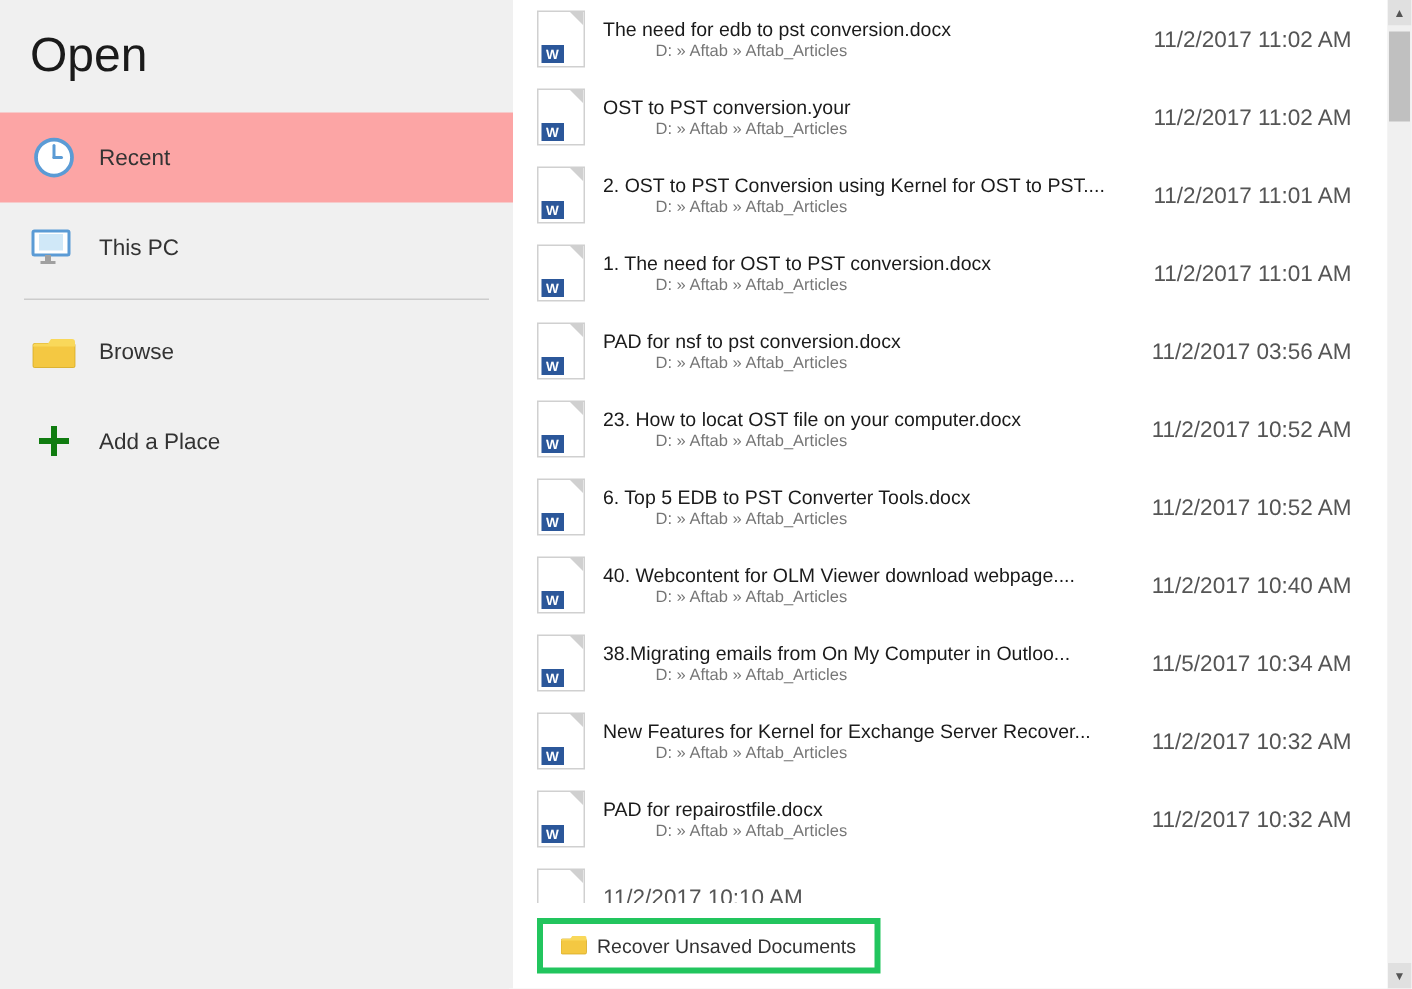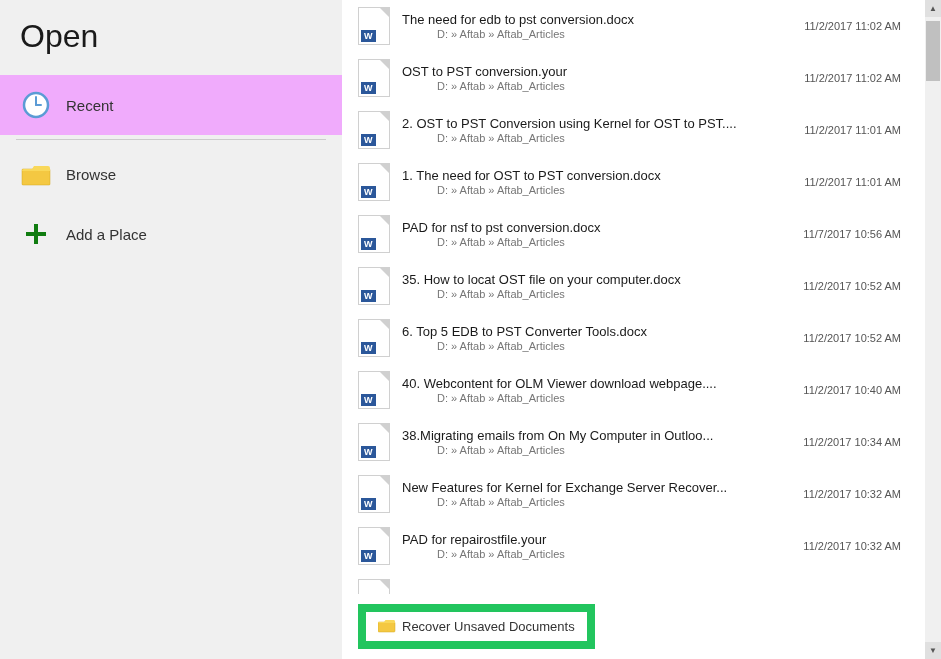--- a/index.html
+++ b/index.html
@@ -33,21 +33,21 @@
       display: flex;
       align-items: center;
       padding: 14px 20px;
       cursor: pointer;
       color: #333;
       font-size: 14px;
       gap: 14px;
     }
 
     .sidebar-item.active {
-      background: #f0abfc;
+      background: #fca5a5;
     }
 
     .sidebar-item .icon {
       width: 32px;
       height: 32px;
       display: flex;
       align-items: center;
       justify-content: center;
       flex-shrink: 0;
     }
@@ -158,42 +158,42 @@
     }
 
     .file-path {
       font-size: 11px;
       color: #767676;
       margin-top: 1px;
       padding-left: 35px;
     }
 
     .file-date {
-      font-size: 11px;
+      font-size: 15px;
       color: #555;
       white-space: nowrap;
       flex-shrink: 0;
       margin-right: 8px;
     }
 
     
     .bottom-bar {
       padding: 10px 16px;
       display: flex;
       align-items: center;
       background: white;
       border-top: none;
     }
 
     .recover-btn {
       display: flex;
       align-items: center;
       gap: 6px;
       padding: 5px 12px;
-      border: 8px solid #22c55e;
+      border: 4px solid #22c55e;
       background: white;
       cursor: pointer;
       font-size: 13px;
       color: #333;
     }
 
     
     .scrollbar-area {
       width: 16px;
       background: #f0f0f0;
@@ -240,20 +240,31 @@
     <div class="icon">
       <svg width="28" height="28" viewBox="0 0 28 28">
         <circle cx="14" cy="14" r="12" fill="white" stroke="#5b9bd5" stroke-width="2.5"></circle>
         <line x1="14" y1="14" x2="14" y2="6" stroke="#5b9bd5" stroke-width="2" stroke-linecap="round"></line>
         <line x1="14" y1="14" x2="19" y2="14" stroke="#5b9bd5" stroke-width="2" stroke-linecap="round"></line>
       </svg>
     </div>
     <span class="label">Recent</span>
   </div>
 
+  <div class="sidebar-item">
+    <div class="icon">
+      <svg width="32" height="26" viewBox="0 0 32 26">
+        <rect x="2" y="2" width="24" height="16" rx="1" fill="white" stroke="#5b9bd5" stroke-width="2"></rect>
+        <rect x="6" y="4" width="16" height="11" fill="#d0e8f8"></rect>
+        <rect x="10" y="18" width="4" height="4" fill="#a0a0a0"></rect>
+        <rect x="7" y="22" width="10" height="2" fill="#a0a0a0"></rect>
+      </svg>
+    </div>
+    <span class="label">This PC</span>
+  </div>
 
   <div class="divider"></div>
 
   <div class="sidebar-item">
     <div class="icon">
       <svg width="30" height="26" viewBox="0 0 30 26">
         <rect x="1" y="8" width="28" height="16" rx="1" fill="#f4c842"></rect>
         <rect x="1" y="8" width="28" height="16" rx="1" fill="#f4c842" stroke="#d4a820" stroke-width="0.5"></rect>
         <path d="M1 10 Q1 8 3 8 L11 8 L13 5 L27 5 Q29 5 29 7 L29 10 Z" fill="#f9d85a"></path>
       </svg>
@@ -316,28 +327,28 @@
     <div class="file-date">11/2/2017 11:01 AM</div>
   </div>
       <div class="file-item">
     <div class="file-icon word-icon">
       <div class="word-badge">W</div>
     </div>
     <div class="file-info">
       <div class="file-name">PAD for nsf to pst conversion.docx</div>
       <div class="file-path">D: » Aftab » Aftab_Articles</div>
     </div>
-    <div class="file-date">11/7/2017 10:56 AM</div>
-  </div>
-      <div class="file-item">
-    <div class="file-icon word-icon">
-      <div class="word-badge">W</div>
-    </div>
-    <div class="file-info">
-      <div class="file-name">35. How to locat OST file on your computer.docx</div>
+    <div class="file-date">11/2/2017 03:56 AM</div>
+  </div>
+      <div class="file-item">
+    <div class="file-icon word-icon">
+      <div class="word-badge">W</div>
+    </div>
+    <div class="file-info">
+      <div class="file-name">23. How to locat OST file on your computer.docx</div>
       <div class="file-path">D: » Aftab » Aftab_Articles</div>
     </div>
     <div class="file-date">11/2/2017 10:52 AM</div>
   </div>
       <div class="file-item">
     <div class="file-icon word-icon">
       <div class="word-badge">W</div>
     </div>
     <div class="file-info">
       <div class="file-name">6. Top 5 EDB to PST Converter Tools.docx</div>
@@ -356,38 +367,38 @@
     <div class="file-date">11/2/2017 10:40 AM</div>
   </div>
       <div class="file-item">
     <div class="file-icon word-icon">
       <div class="word-badge">W</div>
     </div>
     <div class="file-info">
       <div class="file-name">38.Migrating emails from On My Computer in Outloo...</div>
       <div class="file-path">D: » Aftab » Aftab_Articles</div>
     </div>
-    <div class="file-date">11/2/2017 10:34 AM</div>
+    <div class="file-date">11/5/2017 10:34 AM</div>
   </div>
       <div class="file-item">
     <div class="file-icon word-icon">
       <div class="word-badge">W</div>
     </div>
     <div class="file-info">
       <div class="file-name">New Features for Kernel for Exchange Server Recover...</div>
       <div class="file-path">D: » Aftab » Aftab_Articles</div>
     </div>
     <div class="file-date">11/2/2017 10:32 AM</div>
   </div>
       <div class="file-item">
     <div class="file-icon word-icon">
       <div class="word-badge">W</div>
     </div>
     <div class="file-info">
-      <div class="file-name">PAD for repairostfile.your</div>
+      <div class="file-name">PAD for repairostfile.docx</div>
       <div class="file-path">D: » Aftab » Aftab_Articles</div>
     </div>
     <div class="file-date">11/2/2017 10:32 AM</div>
   </div>
       <div class="file-item">
     <div class="file-icon word-icon">
       <div class="word-badge">W</div>
     </div>
     <div class="file-date">11/2/2017 10:10 AM</div>
   </div>

